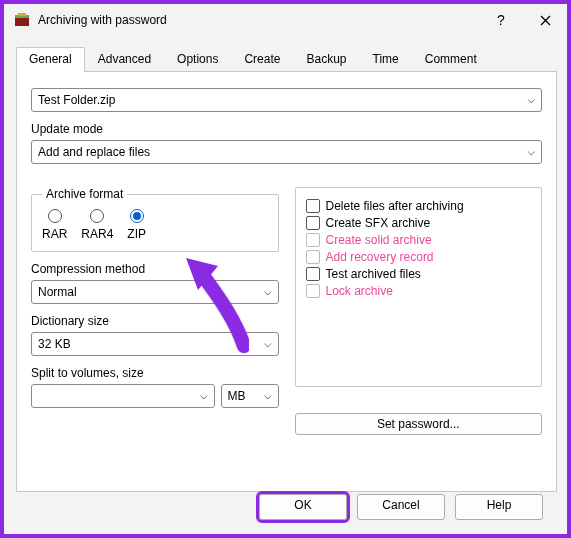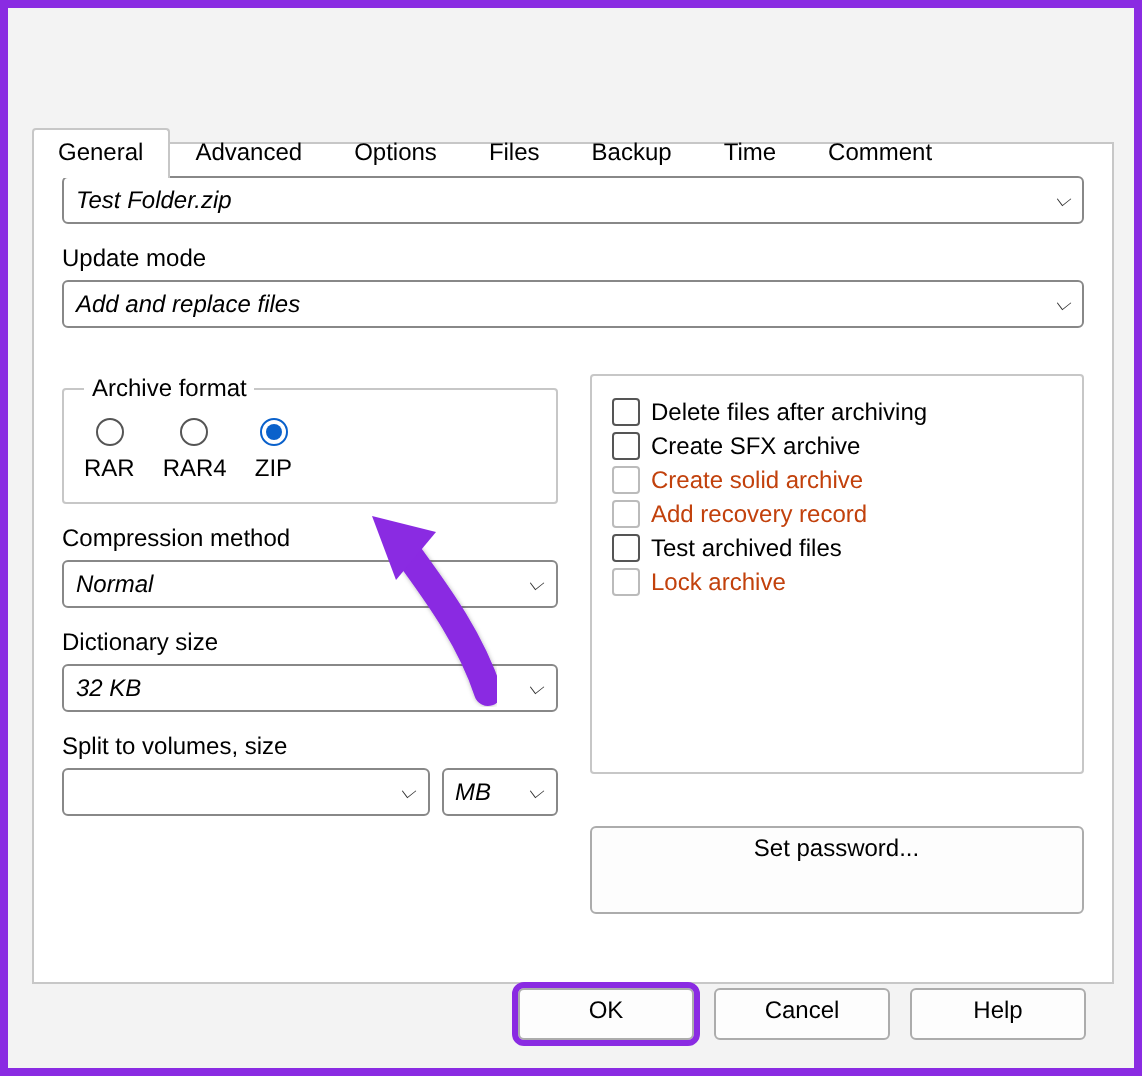--- a/index.html
+++ b/index.html
@@ -9,67 +9,84 @@
   .titlebar .icon { width: 16px; height: 16px; margin: 0 8px 0 10px; display: inline-block; }
   .titlebar .icon svg { display:block; }
   .titlebar .title { flex: 1; }
   .winbtn { width: 44px; height: 30px; display: flex; align-items: center; justify-content: center; color: #000; }
   .qmark { font-size: 14px; }
   .xmark svg { display:block; }
 
   .client { position: absolute; left: 12px; right: 10px; top: 42px; bottom: 14px; }
 
   .tabs { display: flex; gap: 0; border-bottom: 1px solid #c7c7c7; height: 26px; }
-  .tab { padding: 4px 12px; border: 1px solid transparent; border-bottom: none; position: relative; top: 18px; background: transparent; cursor: default;}
+  .tab { padding: 4px 12px; border: 1px solid transparent; border-bottom: none; position: relative; top: 1px; background: transparent; cursor: default;}
   .tab.active { background: #fff; border-color: #c7c7c7; border-radius: 2px 2px 0 0; }
 
   .panel { background: #fff; border: 1px solid #c7c7c7; border-top: none; padding: 12px 14px 16px 14px; height: 420px; }
   .label { margin-bottom: 4px; display: block; }
 
   .btn { background: #fdfdfd; border: 1px solid #acacac; border-radius: 3px; padding: 3px 12px; cursor: default; text-align:center; }
 
-  .input, .select { width: 100%; height: 24px; border: 1px solid #888; border-radius: 3px; padding: 2px 6px; background: #fff; display:flex; align-items:center; justify-content:space-between;font-style:italic; }
+  .input, .select { width: 100%; height: 24px; border: 1px solid #888; border-radius: 3px; padding: 2px 6px; background: #fff; display:flex; align-items:center; justify-content:space-between; }
   .select .caret { font-size: 10px; color:#333; }
 
   .two-col { display: flex; gap: 16px; margin-top: 10px; }
   .col { flex: 1; min-width: 0; }
 
   fieldset { border: 1px solid #c7c7c7; border-radius: 2px; padding: 8px 10px 10px 10px; margin: 0 0 10px 0; }
   legend { padding: 0 4px; }
 
   .radios { display: flex; gap: 14px; align-items: center; }
   .radio { display: inline-flex; align-items: center; gap: 4px; flex-direction: column; }
   .rcircle { width: 14px; height: 14px; border-radius: 50%; border: 1px solid #555; display:inline-flex; align-items:center; justify-content:center; background:#fff; }
   .rcircle.sel { border-color: #0a61cb; }
   .rcircle.sel::after { content:""; width:8px; height:8px; border-radius:50%; background:#0a61cb; display:block; margin:auto; }
 
   .check { display: flex; align-items: center; gap: 6px; margin: 3px 0; }
   .cbox { width: 14px; height: 14px; border: 1px solid #555; border-radius: 2px; background:#fff; }
   .cbox.disabled { border-color: #bbb; }
-  .check.disabled { color: #c2410c; }
+  .check.disabled { color: #ec4899; }
 
   .bottom-btns { position: absolute; right: 14px; bottom: 0; display: flex; gap: 10px; }
   .bigbtn { width: 88px; height: 26px; }
   .highlight-ok { outline: 3px solid #8a2be2; }
 
   .arrow { position: absolute; pointer-events: none; }
 
   .toprow { display:flex; justify-content:space-between; align-items:flex-end; }
 </style>
 </head>
 <body>
 
 <div class="frame">
+  <div class="titlebar">
+    <span class="icon">
+      <svg width="16" height="16">
+          <rect x="1" y="3" width="14" height="11" fill="#8b1a1a"></rect>
+          <rect x="1" y="3" width="14" height="3" fill="#6aa84f"></rect>
+          <rect x="4" y="1" width="8" height="3" fill="#d9a441"></rect>
+        </svg>
+    </span>
+    <span class="title">Archiving with password</span>
+    <div class="winbtn qmark">?</div>
+    <div class="winbtn xmark">
+      <svg width="11" height="11">
+          <line x1="1" y1="1" x2="10" y2="10" stroke="#000" stroke-width="1.2"></line>
+          <line x1="10" y1="1" x2="1" y2="10" stroke="#000" stroke-width="1.2"></line>
+        </svg>
+    </div>
+  </div>
 
   <div class="client">
     <div class="tabs">
       <div class="tab active">General</div>
       <div class="tab">Advanced</div>
       <div class="tab">Options</div>
-      <div class="tab">Files</div>
+      <div class="tab">Create</div>
       <div class="tab">Backup</div>
       <div class="tab">Time</div>
       <div class="tab">Comment</div>
     </div>
 
     <div class="panel">
 
       <div class="select" style="margin-top:4px">
         <span>Test Folder.zip</span>
         <span class="caret">⌵</span>
@@ -151,21 +168,21 @@
             <div class="check">
                 <span class="cbox"></span>
                 <span>Test archived files</span>
               </div>
             <div class="check disabled">
                 <span class="cbox disabled"></span>
                 <span>Lock archive</span>
               </div>
           </fieldset>
 
-          <div class="btn" style="width:100%;height:44px;margin-top:26px">Set password...</div>
+          <div class="btn" style="width:100%;height:22px;margin-top:26px">Set password...</div>
         </div>
       </div>
     </div>
 
     <div class="bottom-btns">
       <div class="btn bigbtn highlight-ok">OK</div>
       <div class="btn bigbtn">Cancel</div>
       <div class="btn bigbtn">Help</div>
     </div>
   </div>

